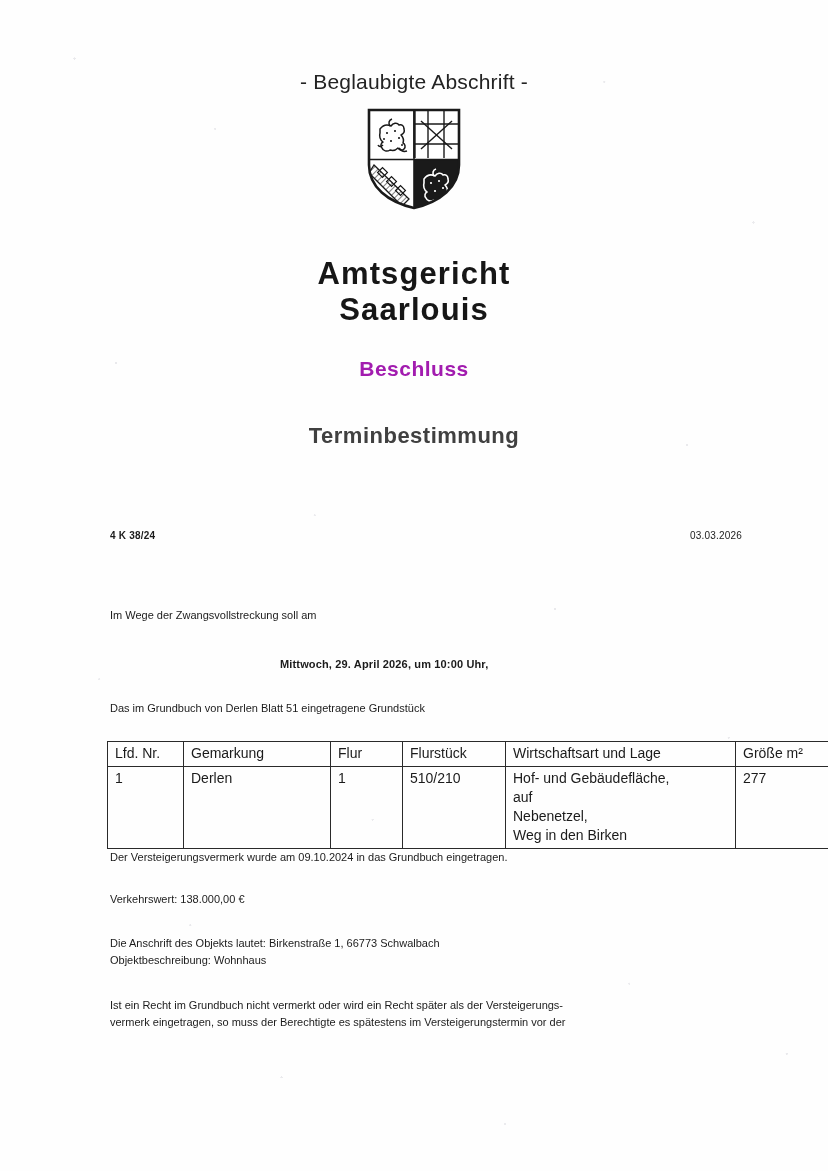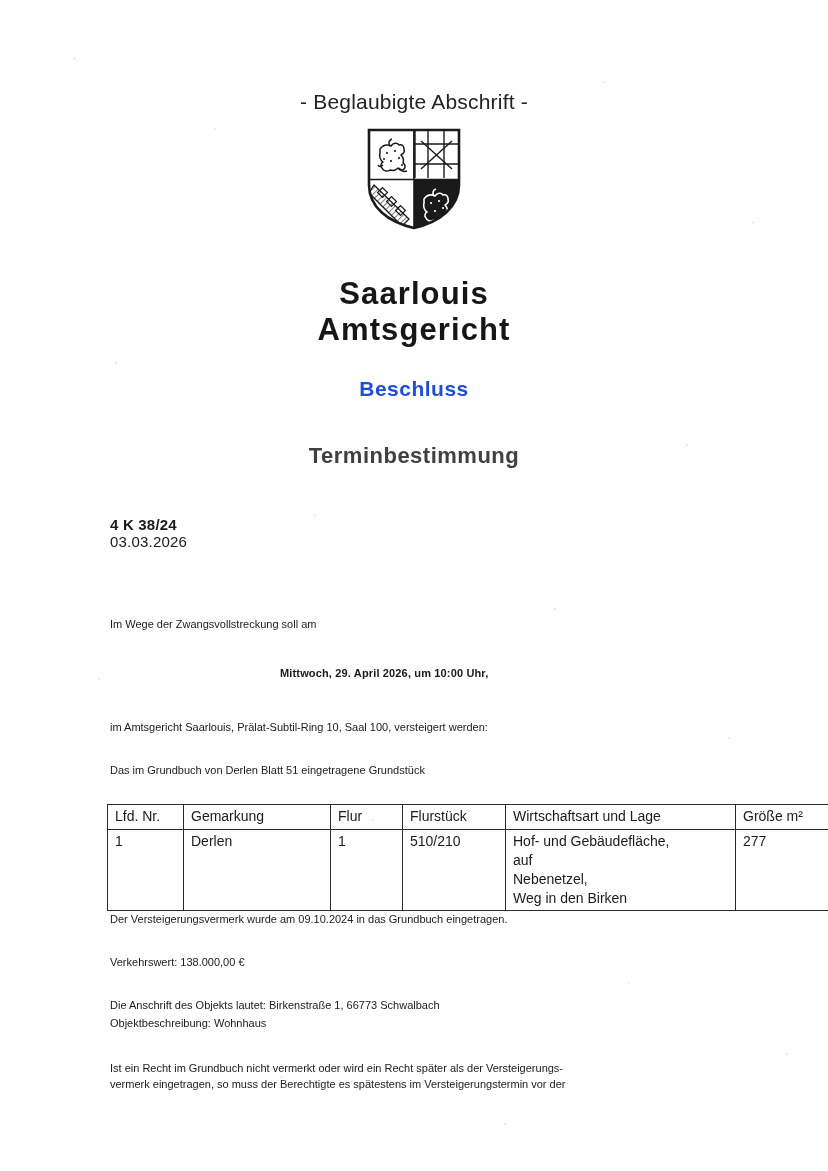--- a/index.html
+++ b/index.html
@@ -51,21 +51,21 @@
     position: relative;
     z-index: 2;
   }
 
   
   .certified-line {
     text-align: center;
     font-size: 21px;
     letter-spacing: .2px;
     color: #232323;
-    padding-top: 90px;
+    padding-top: 70px;
   }
 
   .crest-wrap {
     display: flex;
     justify-content: center;
     margin-top: 13px;
   }
 
   .crest {
     display: block;
@@ -80,40 +80,39 @@
     margin-top: 45px;
     color: #161616;
   }
 
   .doc-kind {
     text-align: center;
     font-weight: bold;
     font-size: 21px;
     letter-spacing: .5px;
     margin-top: 29px;
-    color: #1d4ed8;
+    color: #a21caf;
   }
 
   .doc-subject {
     text-align: center;
     font-weight: bold;
     font-size: 22px;
     letter-spacing: .5px;
     margin-top: 42px;
     color: #404040;
   }
 
   
   .ref-row {
     display: flex;
     justify-content: space-between;
     align-items: baseline;
-    margin: 47px 86px 0 110px;
-    font-size: 15px;
-    flex-direction: column;
+    margin: 81px 86px 0 110px;
+    font-size: 10px;
   }
 
   .case-number {
     font-weight: bold;
     letter-spacing: .2px;
   }
 
   .doc-date {
     letter-spacing: .2px;
   }
@@ -278,39 +277,38 @@
             <line x1="48" y1="3" x2="48" y2="101"></line>
             <line x1="3" y1="52.5" x2="93" y2="52.5"></line>
           </g>
         </g>
 
         <path d="M3 3 H93 V58 C93 80 74 95 48 101 C22 95 3 80 3 58 Z" fill="none" stroke="#1a1a1a" stroke-width="2.6"></path>
       </svg>
     </div>
 
     <div class="court-name">
+      <div>Amtsgericht</div>
       <div>Saarlouis</div>
-      <div>Amtsgericht</div>
     </div>
 
     <div class="doc-kind">Beschluss</div>
 
     <div class="doc-subject">Terminbestimmung</div>
 
     <div class="ref-row">
       <span class="case-number">4 K 38/24</span>
       <span class="doc-date">03.03.2026</span>
     </div>
 
     <div class="body-block">
       <p class="para intro-line">Im Wege der Zwangsvollstreckung soll am</p>
 
       <p class="para appointment">Mittwoch, 29. April 2026, um 10:00 Uhr,</p>
 
-      <p class="para venue-line">im Amtsgericht Saarlouis, Prälat-Subtil-Ring 10, Saal 100, versteigert werden:</p>
 
       <p class="para property-line">Das im Grundbuch von Derlen Blatt 51 eingetragene Grundstück</p>
     </div>
 
     <div class="parcel-table-wrap">
       <table class="parcel-table">
         <thead>
           <tr>
             <th class="col-lfdnr">Lfd. Nr.</th>
             <th class="col-gem">Gemarkung</th>

